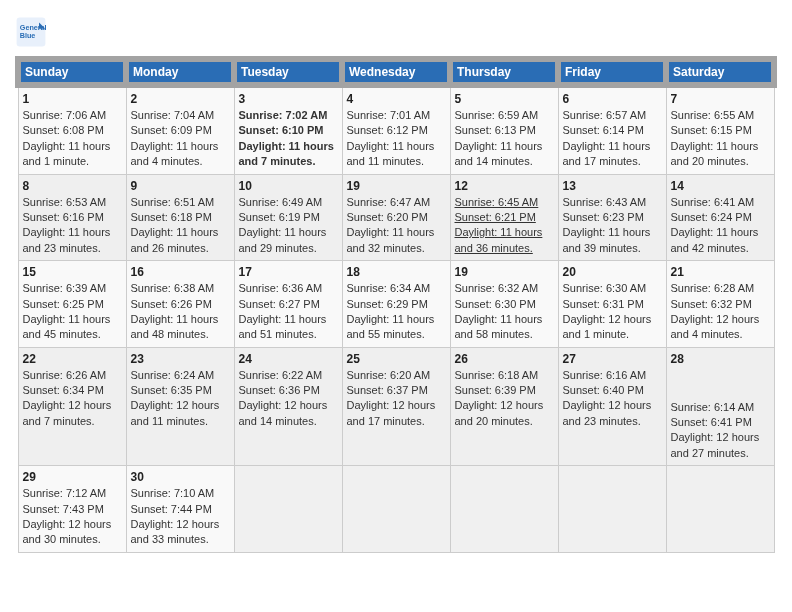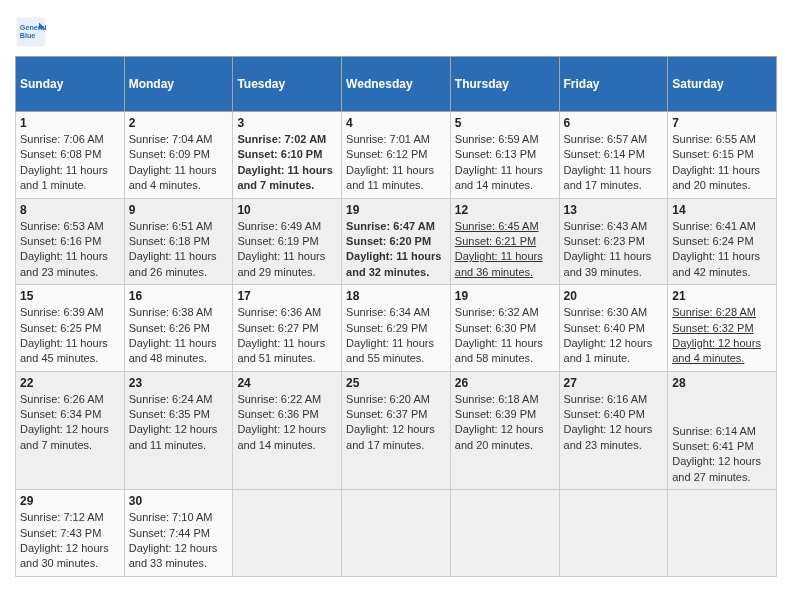--- a/index.html
+++ b/index.html
@@ -48,23 +48,23 @@
     table {
       width: 100%;
       border-collapse: collapse;
       font-size: 9.5px;
     }
     thead th {
       background-color: #2a6db5;
       color: #fff;
       font-weight: bold;
       font-size: 12px;
-      padding: 20px 4px;
+      padding: 3px 4px;
       text-align: left;
-      border: 1px solid #a3a3a3;
+      border: 6px solid #a3a3a3;
     }
     tbody td {
       border: 1px solid #ccc;
       vertical-align: top;
       padding: 4px 4px;
       height: 78px;
       width: calc(100% / 7);
     }
     tbody tr:nth-child(odd) {
       background: #f9f9f9;
@@ -194,21 +194,21 @@
         </td>
         <td>
           <span class="day-num">10</span>
           <div class="day-info" style="white-space: pre-line;">Sunrise: 6:49 AM
 Sunset: 6:19 PM
 Daylight: 11 hours
 and 29 minutes.</div>
         </td>
         <td>
           <span class="day-num">19</span>
-          <div class="day-info" style="white-space: pre-line; font-weight: bold;">Sunrise: 6:47 AM
+          <div class="day-info" style="white-space: pre-line;">Sunrise: 6:47 AM
 Sunset: 6:20 PM
 Daylight: 11 hours
 and 32 minutes.</div>
         </td>
         <td>
           <span class="day-num">12</span>
           <div class="day-info" style="white-space: pre-line; text-decoration: underline;">Sunrise: 6:45 AM
 Sunset: 6:21 PM
 Daylight: 11 hours
 and 36 minutes.</div>
@@ -260,27 +260,27 @@
         <td>
           <span class="day-num">19</span>
           <div class="day-info" style="white-space: pre-line;">Sunrise: 6:32 AM
 Sunset: 6:30 PM
 Daylight: 11 hours
 and 58 minutes.</div>
         </td>
         <td>
           <span class="day-num">20</span>
           <div class="day-info" style="white-space: pre-line;">Sunrise: 6:30 AM
-Sunset: 6:40 PM
+Sunset: 6:31 PM
 Daylight: 12 hours
 and 1 minute.</div>
         </td>
         <td>
           <span class="day-num">21</span>
-          <div class="day-info" style="white-space: pre-line; text-decoration: underline;">Sunrise: 6:28 AM
+          <div class="day-info" style="white-space: pre-line;">Sunrise: 6:28 AM
 Sunset: 6:32 PM
 Daylight: 12 hours
 and 4 minutes.</div>
         </td>
       </tr>
       <tr>
         <td>
           <span class="day-num">22</span>
           <div class="day-info" style="white-space: pre-line;">Sunrise: 6:26 AM
 Sunset: 6:34 PM

